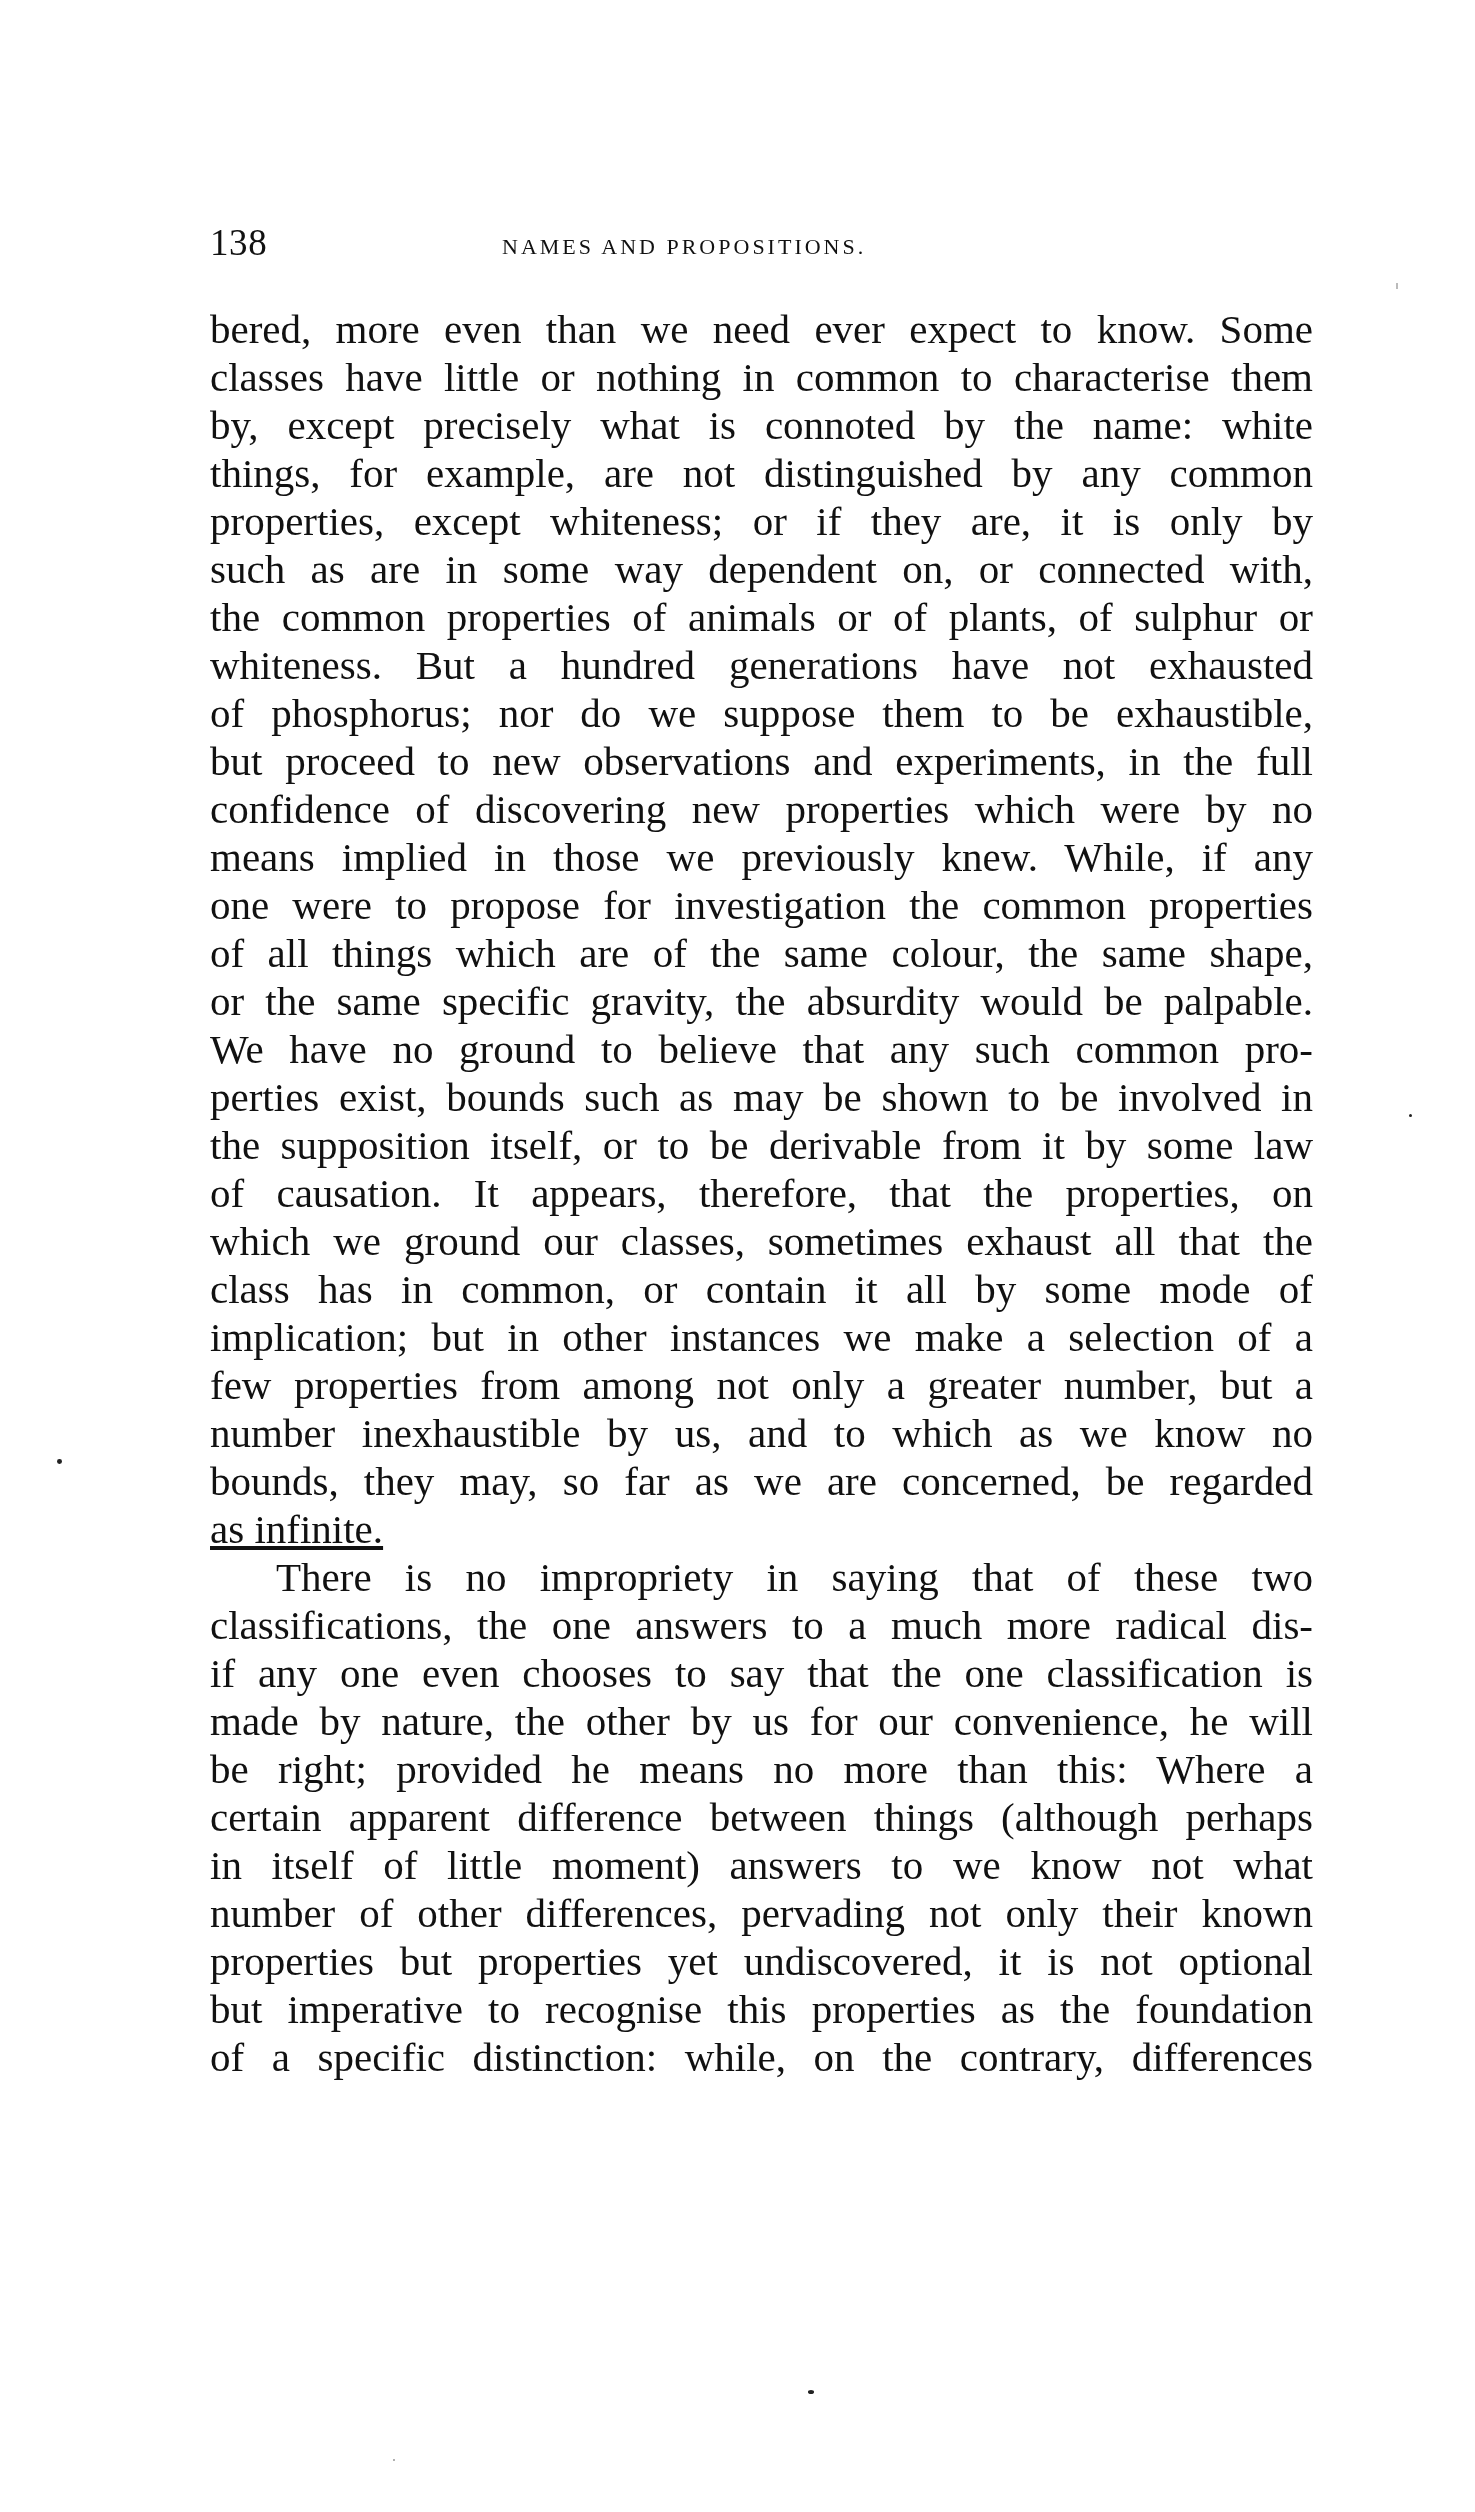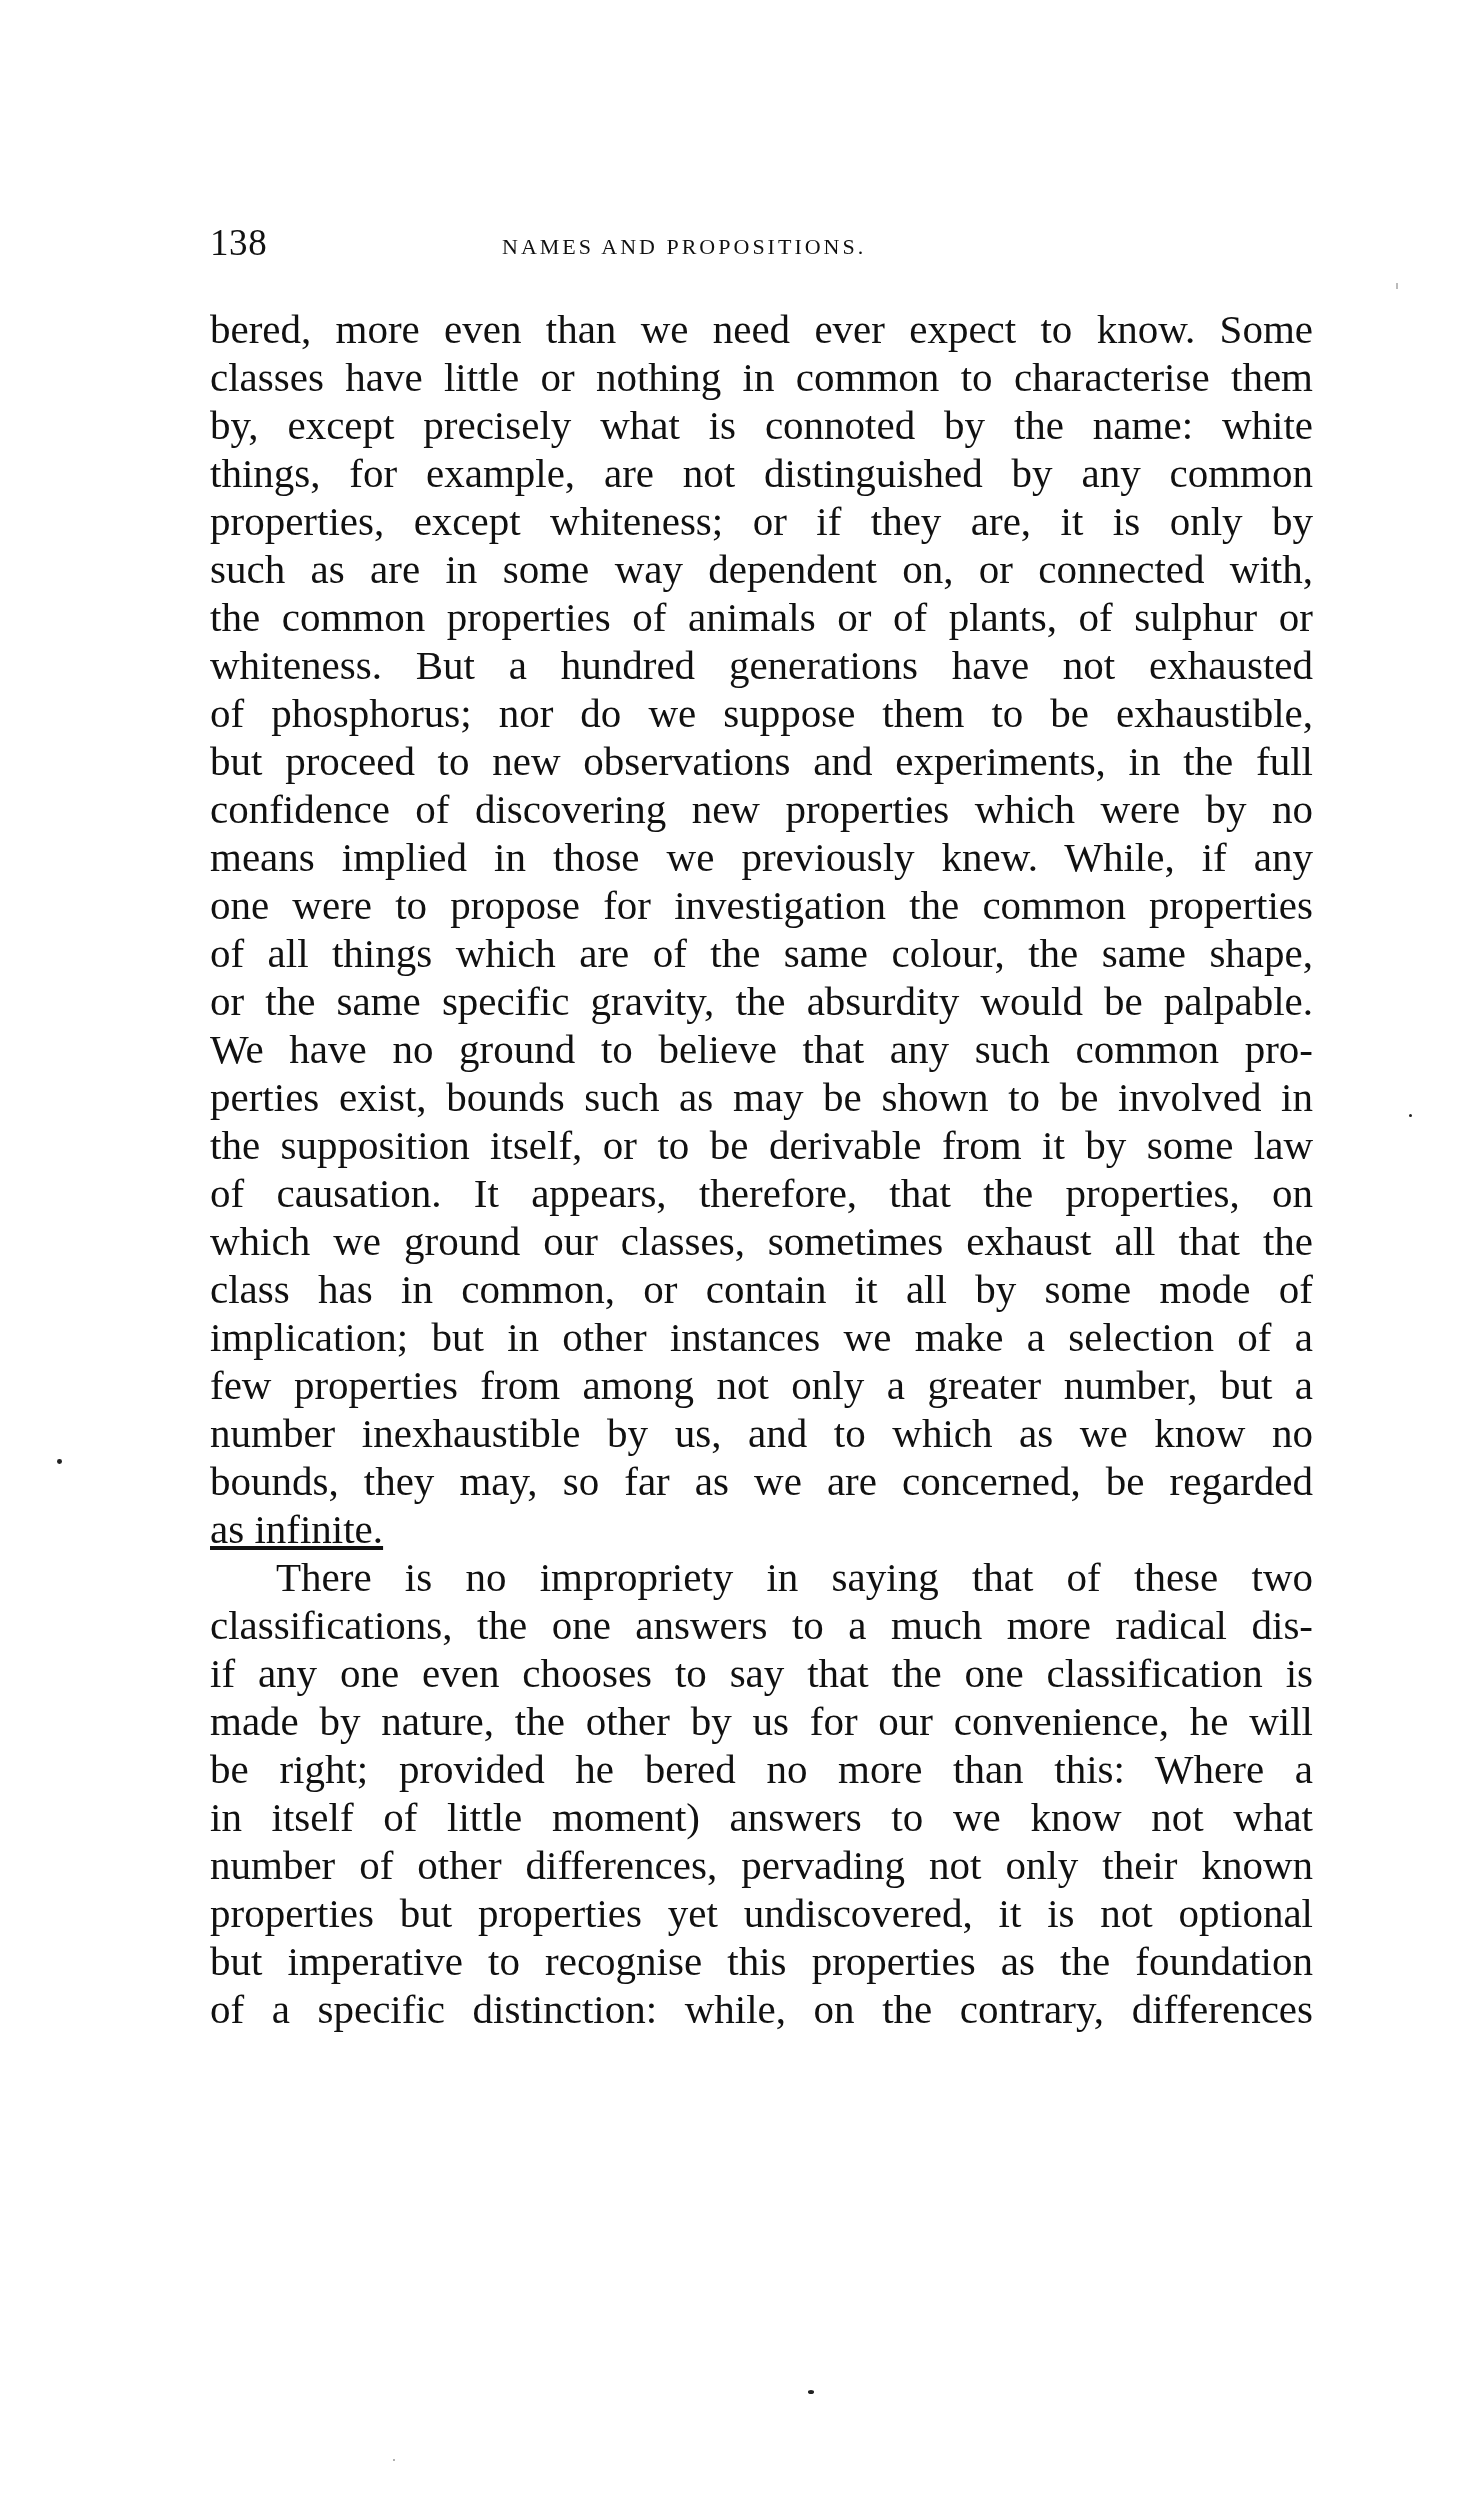--- a/index.html
+++ b/index.html
@@ -111,21 +111,22 @@
       <span class="line">few properties from among not only a greater number, but a</span>
       <span class="line">number inexhaustible by us, and to which as we know no</span>
       <span class="line">bounds, they may, so far as we are concerned, be regarded</span>
       <span class="line last">as infinite.</span>
     </div>
     <div>
       <span class="line indent">There is no impropriety in saying that of these two</span>
       <span class="line">classifications, the one answers to a much more radical dis-</span>
       <span class="line">if any one even chooses to say that the one classification is</span>
       <span class="line">made by nature, the other by us for our convenience, he will</span>
-      <span class="line">be right; provided he bered no more than this: Where a</span>
+      <span class="line">be right; provided he means no more than this: Where a</span>
+      <span class="line">certain apparent difference between things (although perhaps</span>
       <span class="line">in itself of little moment) answers to we know not what</span>
       <span class="line">number of other differences, pervading not only their known</span>
       <span class="line">properties but properties yet undiscovered, it is not optional</span>
       <span class="line">but imperative to recognise this properties as the foundation</span>
       <span class="line">of a specific distinction: while, on the contrary, differences</span>
     </div>
   </div>
 
   <span class="speck" style="left:57px; top:1459px; width:4.8px; height:4.8px;"></span>
   <span class="speck" style="left:1409px; top:1114px; width:3px; height:3px;"></span>

